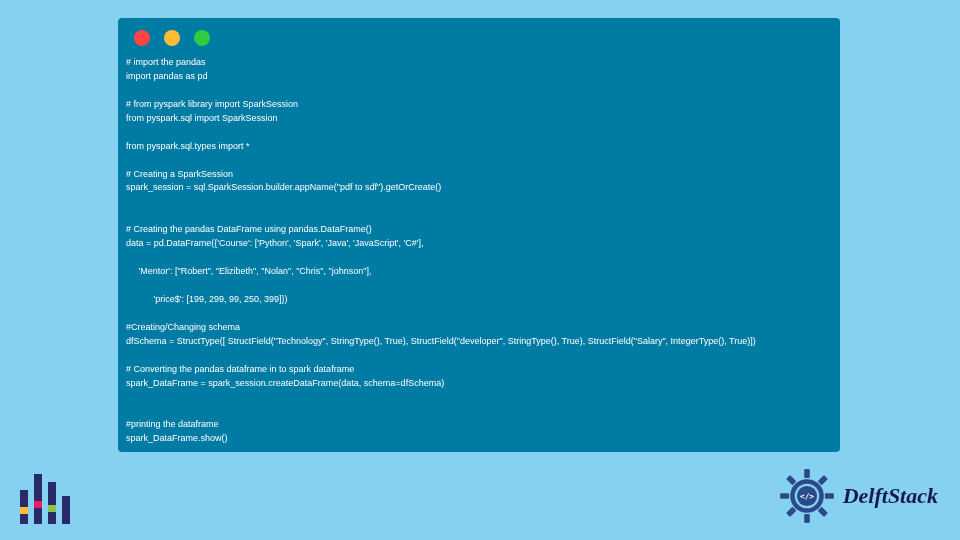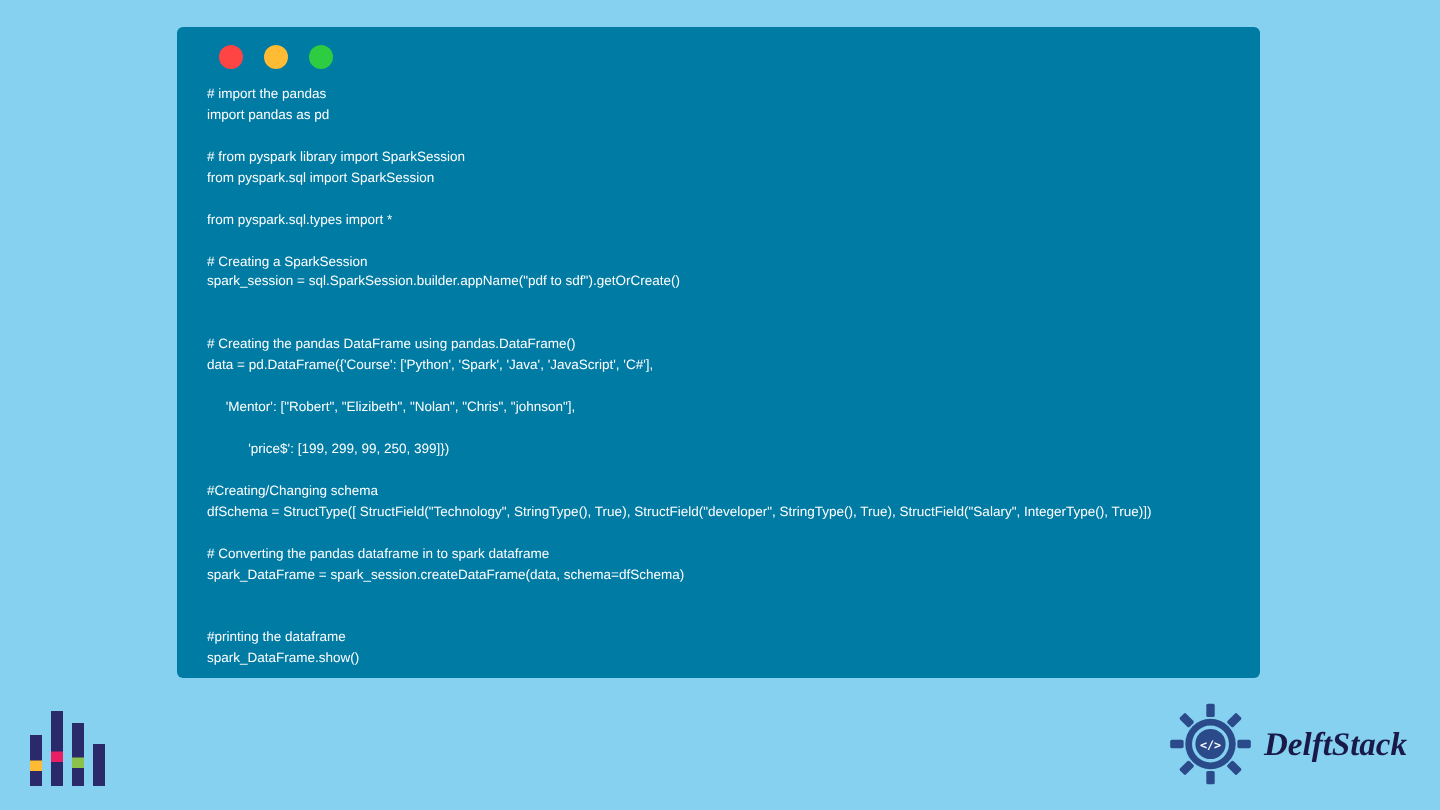--- a/index.html
+++ b/index.html
@@ -12,21 +12,21 @@
     overflow: hidden;
   }
   .code-window {
     position: absolute;
     left: 118px;
     top: 18px;
     width: 722px;
     height: 434px;
     background: #007ba4;
     border-radius: 4px;
-    padding: 12px 20px 14px 20px;
+    padding: 12px 20px 14px 8px;
   }
   .dots { display: flex; gap: 14px; margin-bottom: 10px; margin-left: 8px; }
   .dot { width: 16px; height: 16px; border-radius: 50%; }
   .dot.r { background: #ff4444; }
   .dot.y { background: #ffbb33; }
   .dot.g { background: #2ecc40; }
   .code {
     color: #fff;
     font-size: 9px;
     line-height: 1.55;

